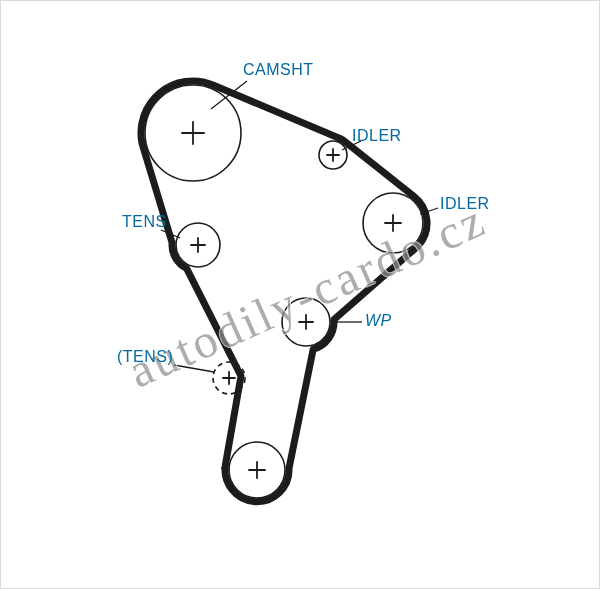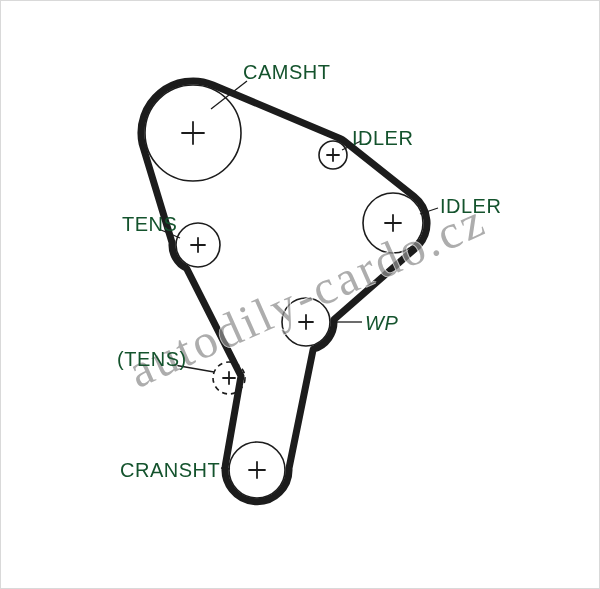--- a/index.html
+++ b/index.html
@@ -12,23 +12,23 @@
     font-family:"Liberation Sans", sans-serif;
   }
   #belt-svg{position:absolute;left:0;top:0;}
   .belt{fill:none;stroke:#1c1c1c;stroke-width:7;stroke-linejoin:round;stroke-linecap:round;}
   .pulley{fill:#ffffff;stroke:#1c1c1c;stroke-width:1.6;}
   .pulley-dashed{fill:none;stroke:#1c1c1c;stroke-width:1.6;stroke-dasharray:5 4;}
   .mark{stroke:#1c1c1c;stroke-width:1.8;stroke-linecap:round;}
   .pointer{stroke:#1c1c1c;stroke-width:1.3;}
   .lbl{
     position:absolute;
-    font-size:20px;
+    font-size:16px;
     letter-spacing:0.5px;
-    color:#14532d;
+    color:#0369a1;
     white-space:nowrap;
     z-index:3;
   }
   #watermark{
     position:absolute;
     left:307px;top:295px;
     transform:translate(-50%,-50%) rotate(-24deg);
     font-family:"Liberation Serif", serif;
     font-size:48px;
     letter-spacing:3px;
@@ -109,15 +109,14 @@
   </svg>
 
   <div id="watermark">autodily-cardo.cz</div>
 
   <div class="lbl" style="left:243px;top:61px;">CAMSHT</div>
   <div class="lbl" style="left:352px;top:127px;">IDLER</div>
   <div class="lbl" style="left:440px;top:195px;">IDLER</div>
   <div class="lbl" style="left:122px;top:213px;">TENS</div>
   <div class="lbl" style="left:365px;top:312px;font-style:italic;">WP</div>
   <div class="lbl" style="left:117px;top:348px;">(TENS)</div>
-  <div class="lbl" style="left:120px;top:459px;">CRANSHT</div>
 
 </div>
 
 </body></html>

